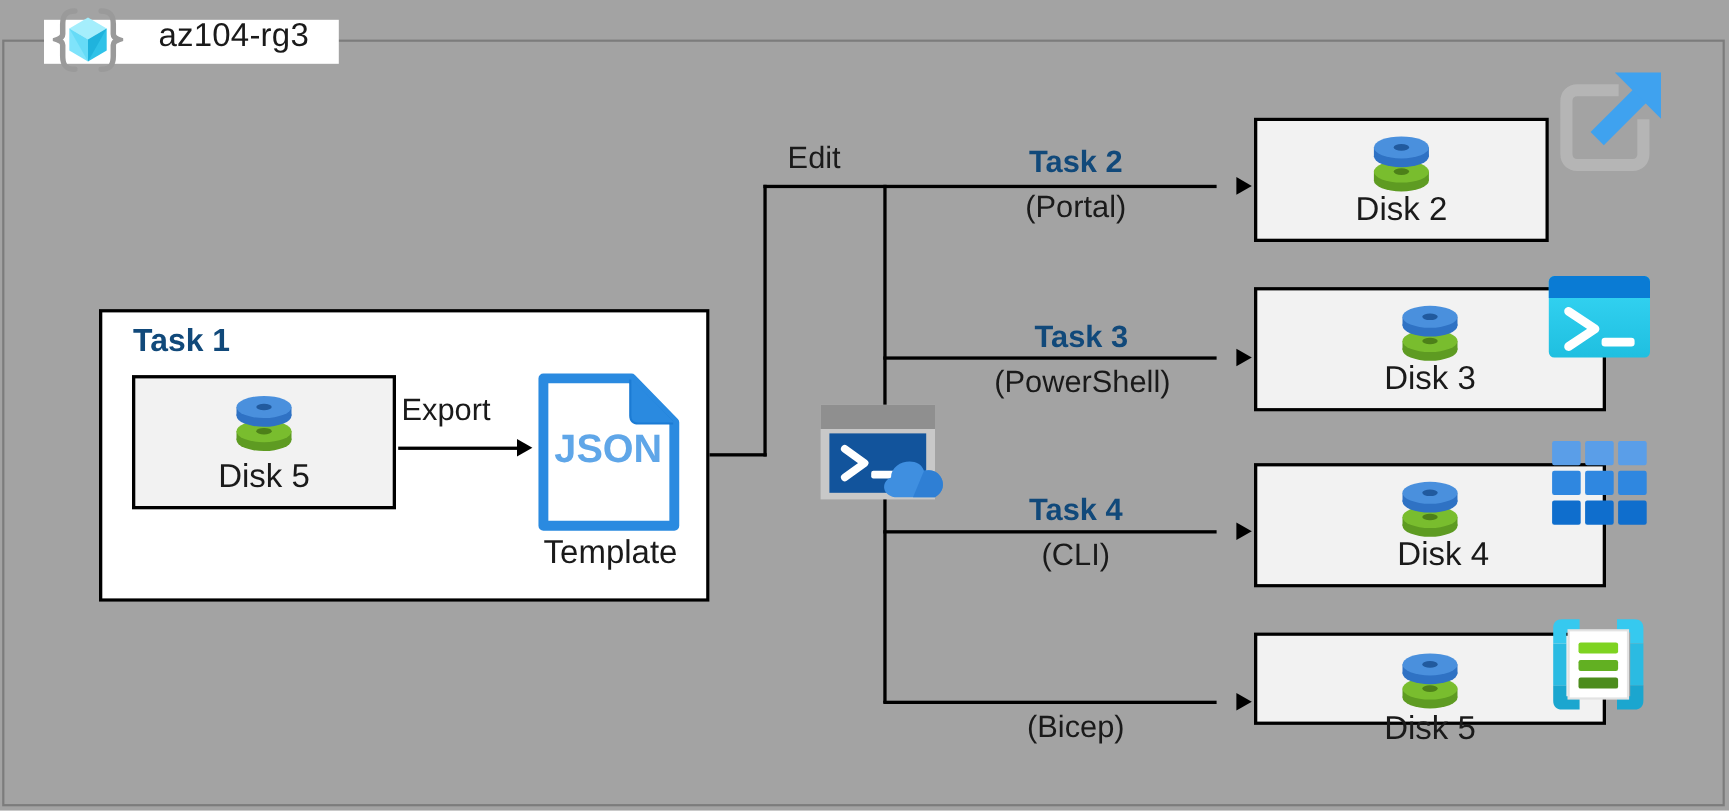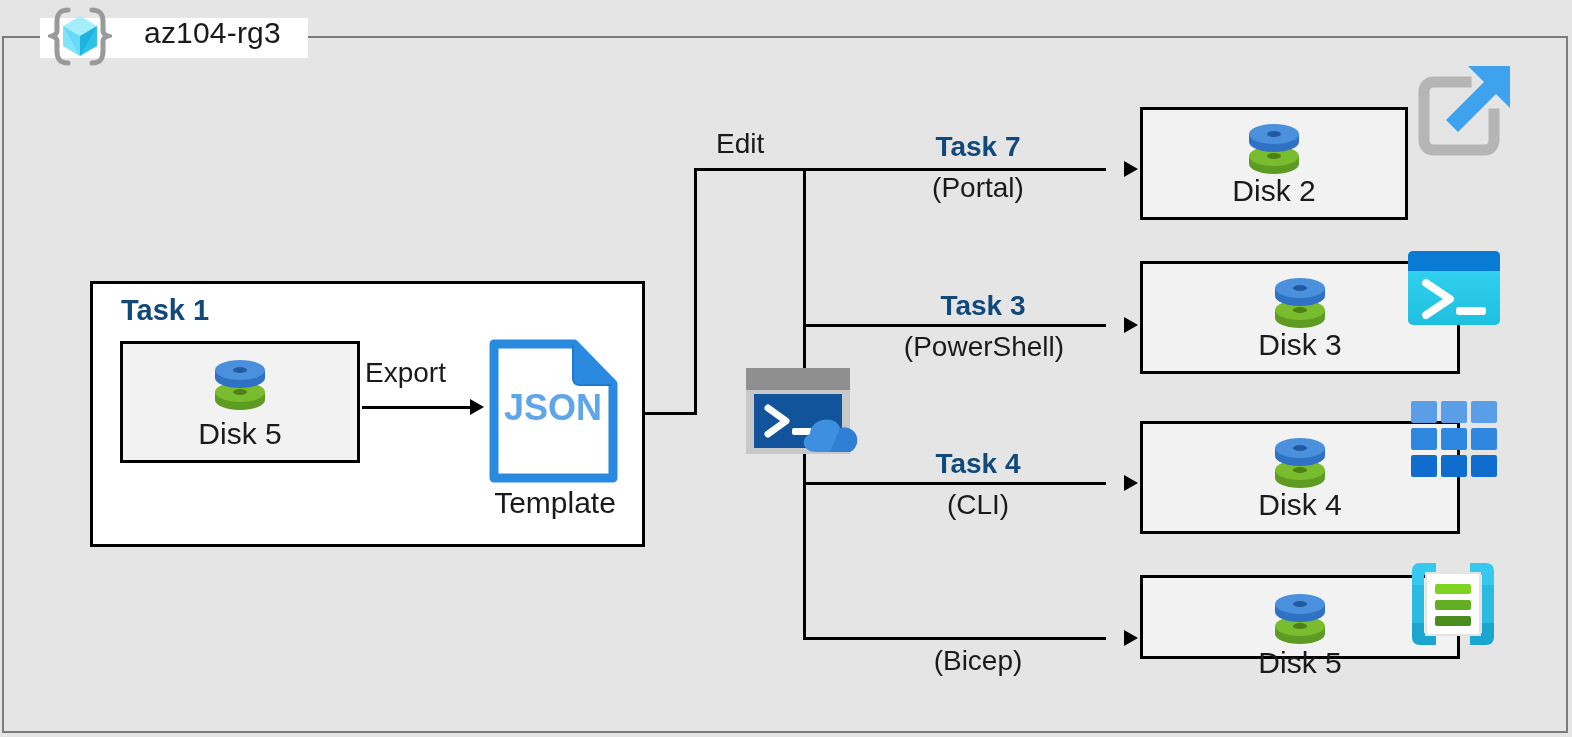--- a/index.html
+++ b/index.html
@@ -8,21 +8,21 @@
     padding: 0;
     background: #ffffff;
   }
   body {
     font-family: "Liberation Sans", sans-serif;
   }
   #canvas {
     position: relative;
     width: 1572px;
     height: 737px;
-    background: #e5e5e5;
+    background: #a3a3a3;
     overflow: hidden;
   }
 
   
   .rg-frame {
     position: absolute;
     left: 2px;
     top: 36px;
     width: 1566px;
     height: 697px;
@@ -235,21 +235,21 @@
       <rect x="2" y="2" width="104" height="86" fill="#c8c8c8"></rect>
       <rect x="2" y="2" width="104" height="22" fill="#8f8f8f"></rect>
       <rect x="10" y="28" width="88" height="54" fill="#12549c"></rect>
       <path d="M24 42 L42 55 L24 68" fill="none" stroke="#ffffff" stroke-width="7" stroke-linecap="round" stroke-linejoin="round"></path>
       <rect x="48" y="62" width="28" height="7" rx="2" fill="#ffffff"></rect>
       <path d="M72 86 C58 86 56 72 66 68 C66 52 92 48 96 62 C112 58 120 78 106 86 Z" fill="#3f8fe0"></path>
       <path d="M96 62 C112 58 120 78 106 86 L86 86 Z" fill="#2f7fd4"></path>
     </svg>
   </div>
 
-  <div class="task-label" style="left:893px; top:131px; width:170px;">Task 7</div>
+  <div class="task-label" style="left:893px; top:131px; width:170px;">Task 2</div>
   <div class="tool-label" style="left:893px; top:172px; width:170px;">(Portal)</div>
 
   <div class="disk-box" style="left:1140px; top:107px; width:268px; height:113px;">
     <div class="disk-icon" style="top:8px;">
       <svg width="62" height="62" viewBox="0 0 62 62">
         <ellipse cx="31" cy="46" rx="25" ry="10" fill="#5e9b22"></ellipse>
         <rect x="6" y="38" width="50" height="8" fill="#5e9b22"></rect>
         <ellipse cx="31" cy="38" rx="25" ry="10" fill="#79bd2e"></ellipse>
         <ellipse cx="31" cy="38" rx="7" ry="3" fill="#4d8019"></ellipse>
         <ellipse cx="31" cy="24" rx="25" ry="10" fill="#2f72c4"></ellipse>
@@ -314,21 +314,21 @@
         <ellipse cx="31" cy="46" rx="25" ry="10" fill="#5e9b22"></ellipse>
         <rect x="6" y="38" width="50" height="8" fill="#5e9b22"></rect>
         <ellipse cx="31" cy="38" rx="25" ry="10" fill="#79bd2e"></ellipse>
         <ellipse cx="31" cy="38" rx="7" ry="3" fill="#4d8019"></ellipse>
         <ellipse cx="31" cy="24" rx="25" ry="10" fill="#2f72c4"></ellipse>
         <rect x="6" y="16" width="50" height="8" fill="#2f72c4"></rect>
         <ellipse cx="31" cy="16" rx="25" ry="10" fill="#4a90dd"></ellipse>
         <ellipse cx="31" cy="16" rx="7" ry="3" fill="#215a9e"></ellipse>
       </svg>
     </div>
-    <div class="disk-label" style="top:64px;">Disk 4</div>
+    <div class="disk-label" style="top:64px;margin-left:12px;">Disk 4</div>
   </div>
   <div class="badge" style="left:1410px; top:400px;">
     <svg width="90" height="78" viewBox="0 0 90 78">
       <rect x="1" y="1" width="26" height="22" rx="2" fill="#5a9ee8"></rect>
       <rect x="31" y="1" width="26" height="22" rx="2" fill="#5a9ee8"></rect>
       <rect x="61" y="1" width="26" height="22" rx="2" fill="#5a9ee8"></rect>
       <rect x="1" y="28" width="26" height="22" rx="2" fill="#2f87e0"></rect>
       <rect x="31" y="28" width="26" height="22" rx="2" fill="#2f87e0"></rect>
       <rect x="61" y="28" width="26" height="22" rx="2" fill="#2f87e0"></rect>
       <rect x="1" y="55" width="26" height="22" rx="2" fill="#0f6ecd"></rect>

